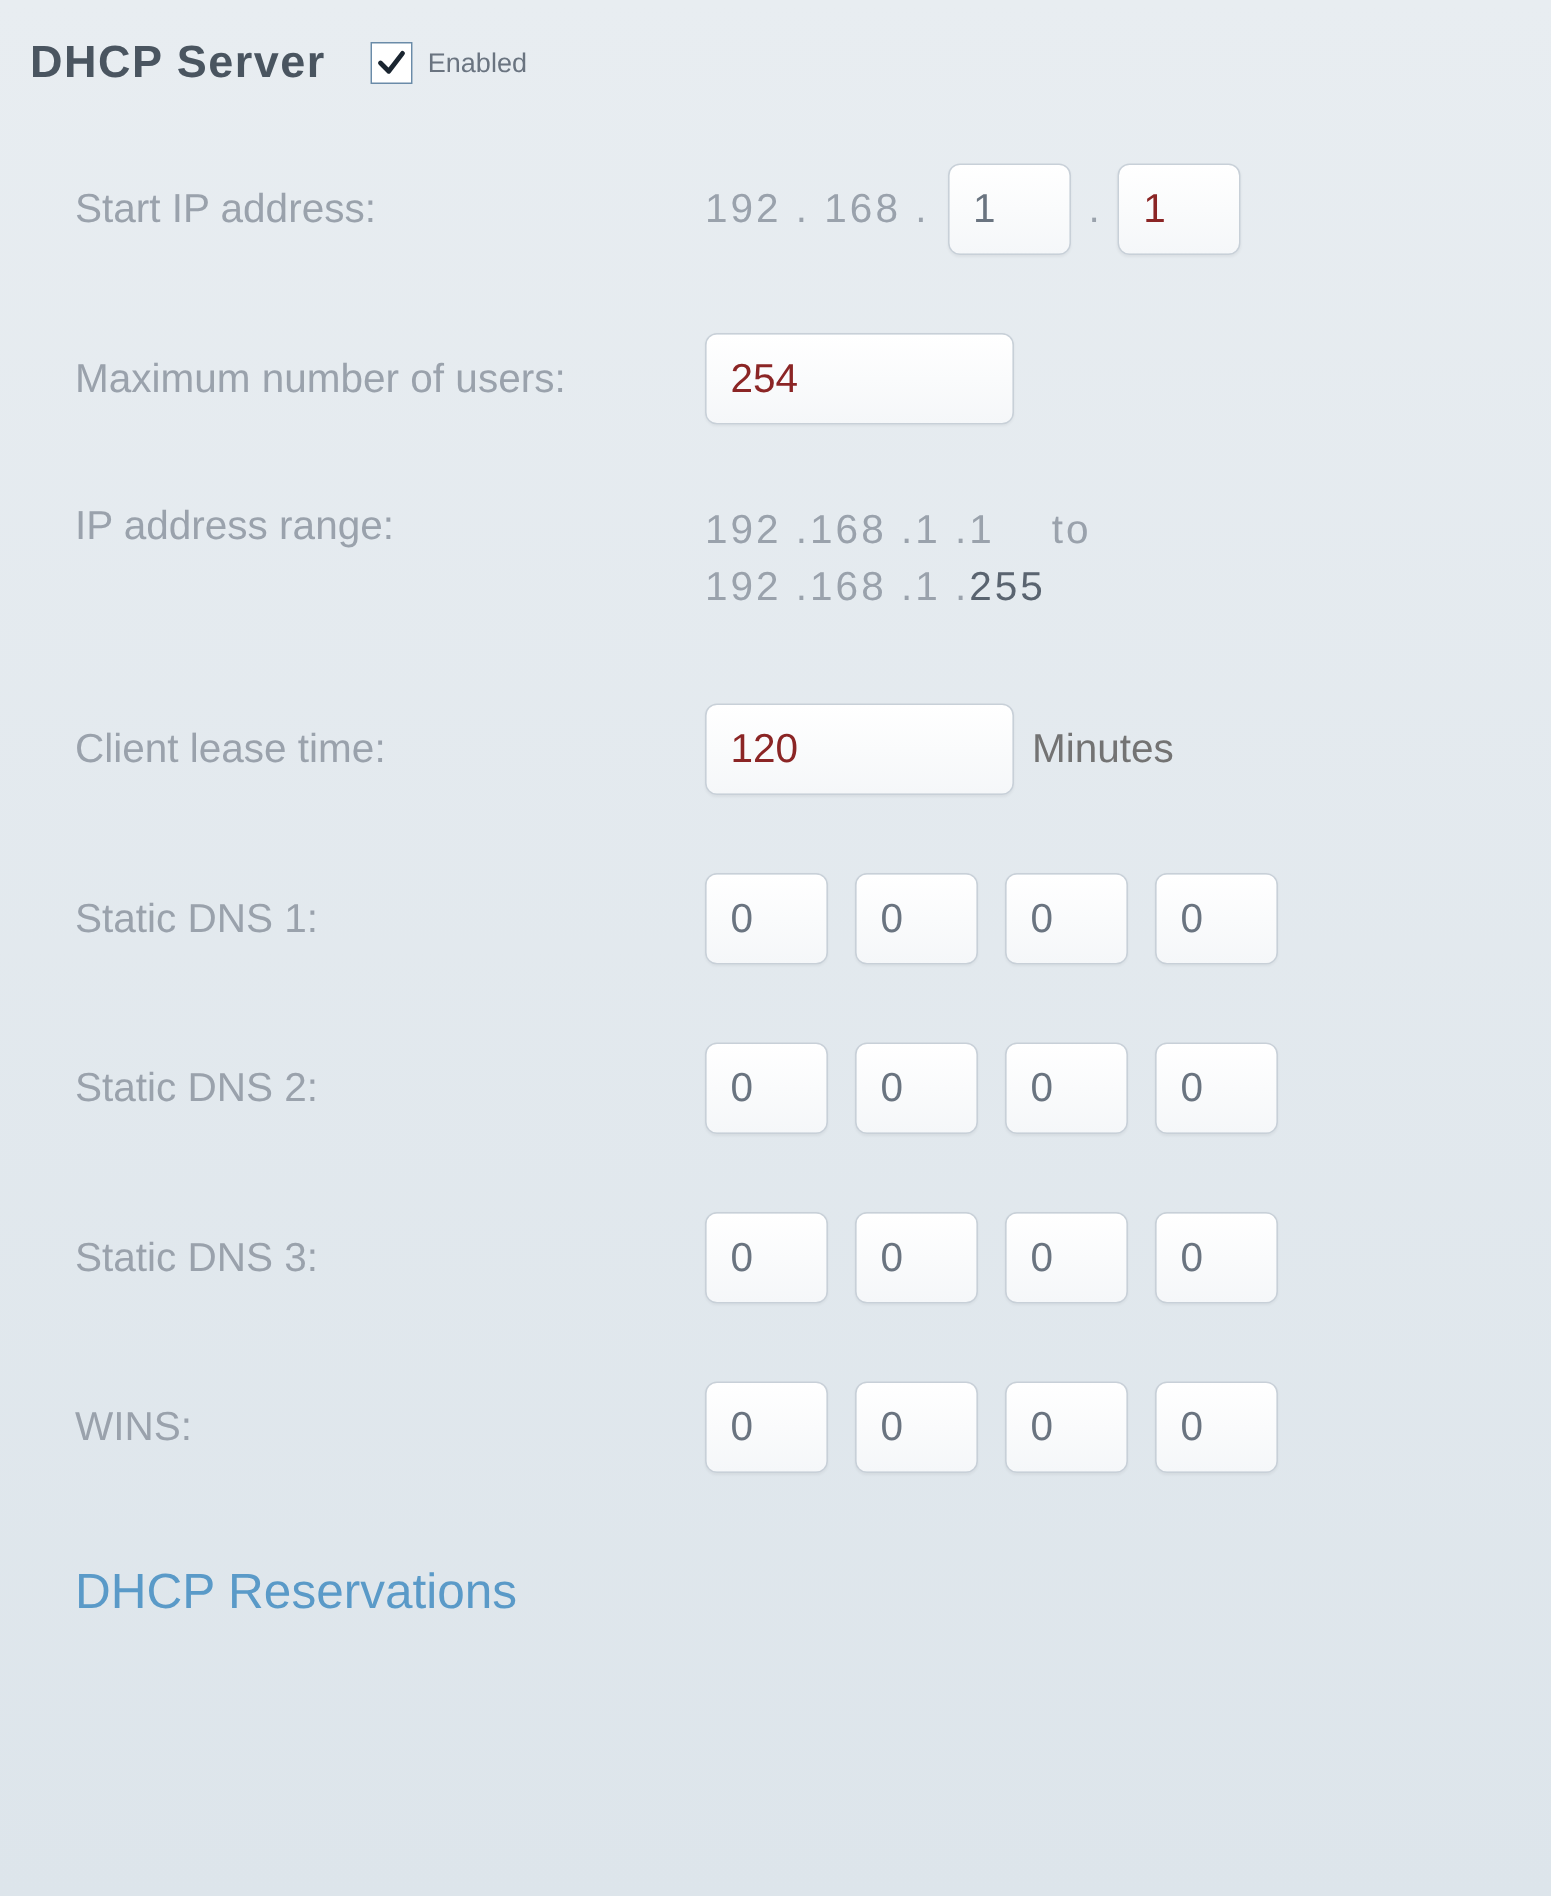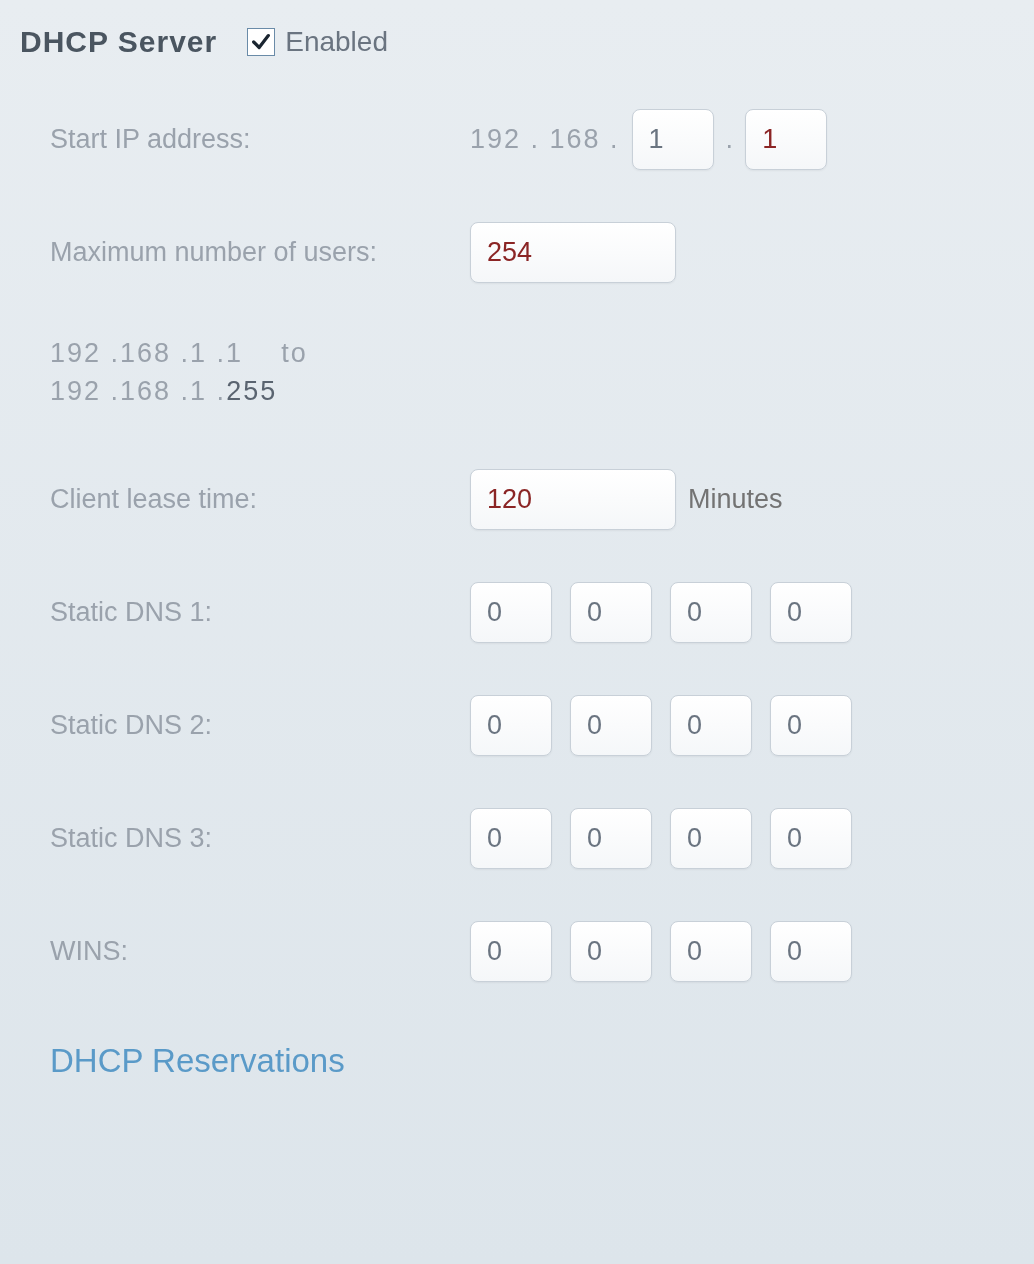--- a/index.html
+++ b/index.html
@@ -41,21 +41,21 @@
       display: flex;
       align-items: center;
       justify-content: center;
       cursor: pointer;
     }
     .checkbox svg {
       width: 22px;
       height: 22px;
     }
     .checkbox-label {
-      font-size: 28px;
+      font-size: 18px;
       color: #6a7480;
     }
     .form-row {
       display: flex;
       align-items: center;
       margin-bottom: 52px;
       padding-left: 30px;
     }
     .form-row.range-row {
       align-items: flex-start;
@@ -156,20 +156,21 @@
     <input class="input-box small red" value="1" style="">
   </div>
 </div>
 
 <div class="form-row">
   <span class="form-label">Maximum number of users:</span>
   <input class="input-box medium red" value="254" style="">
 </div>
 
 <div class="form-row range-row">
+  <span class="form-label">IP address range:</span>
   <div>
     <div class="range-text">
       <span>192 .168 .1 .1</span>&nbsp;&nbsp;&nbsp;&nbsp;<span>to</span>
     </div>
     <div class="range-text">
       <span>192 .168 .1 .</span><span class="range-dark">255</span>
     </div>
   </div>
 </div>
 

